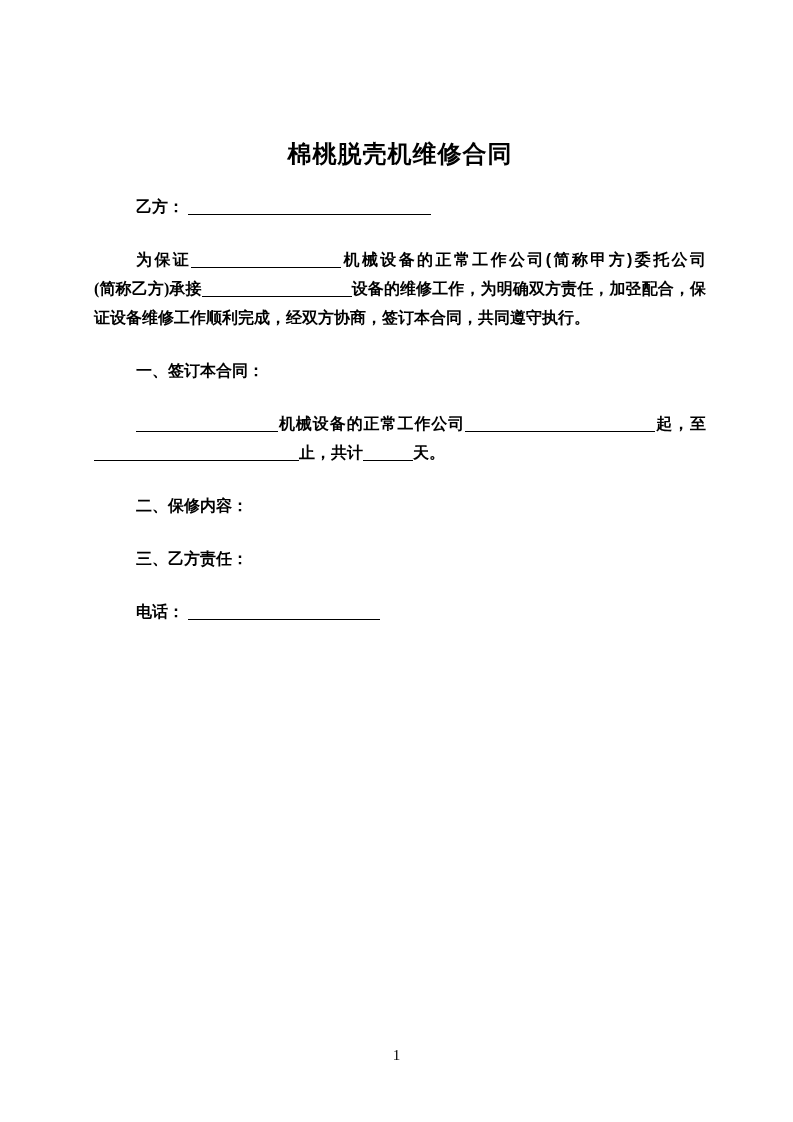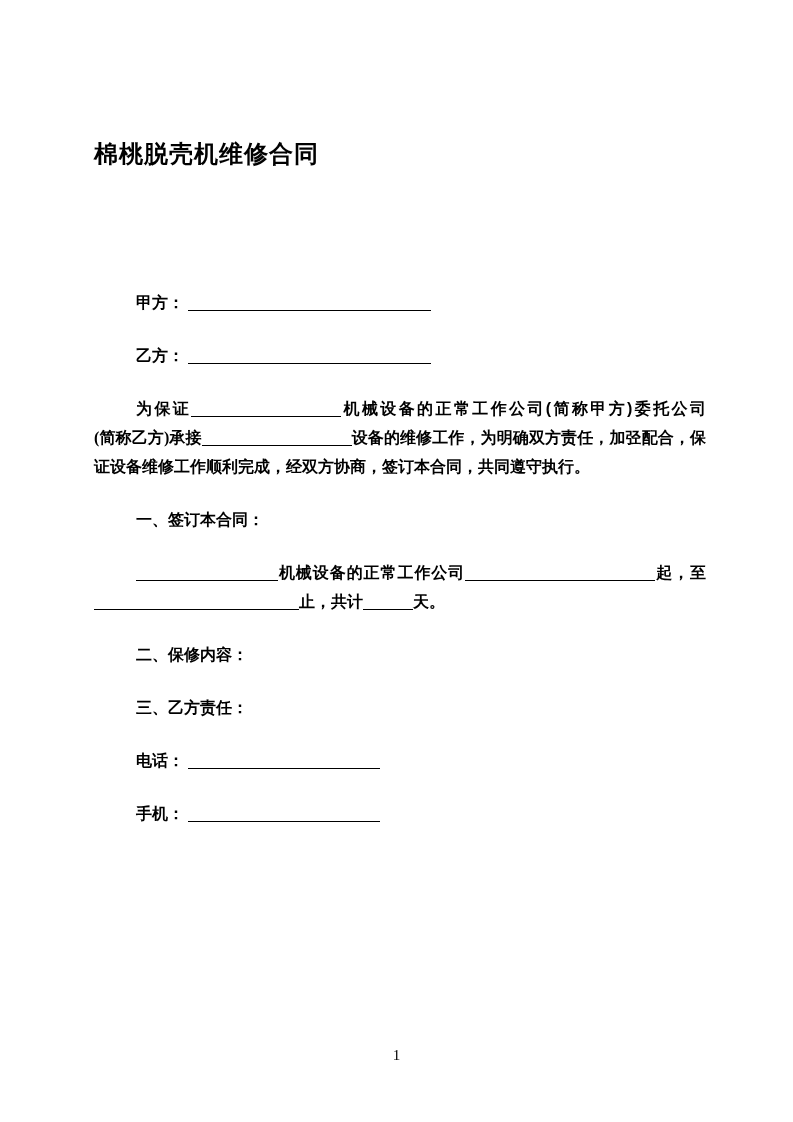--- a/index.html
+++ b/index.html
@@ -17,20 +17,21 @@
   .content {
     position: absolute;
     left: 94px;
     top: 0;
     width: 612px;
   }
   .doc-title {
     margin: 140px 0 0 0;
     font-size: 24px;
     line-height: 28px;
+    text-align: center;
     letter-spacing: 1px;
     font-weight: bold;
   }
   .para {
     margin: 24px 0 0 0;
     font-size: 16px;
     line-height: 29px;
     text-align: justify;
   }
   .para.first { margin-top: 120px; }
@@ -54,25 +55,23 @@
     line-height: 20px;
   }
 </style>
 </head>
 <body>
 
 <div class="page">
   <div class="content">
     <h1 class="doc-title">棉桃脱壳机维修合同</h1>
     <div id="paragraphs">
-        <p class="para indent first"><span>甲方： </span><span class="blank" style="width: 243px;"></span></p>
         <p class="para indent"><span>乙方： </span><span class="blank" style="width: 243px;"></span></p>
         <p class="para indent"><span>为保证</span><span class="blank" style="width: 150px;"></span><span>机械设备的正常工作公司(简称甲方)委托公司</span><span class="keep">(简称乙方)承接</span><span class="blank" style="width: 150px;"></span><span>设备的维修工作，为明确双方责任，加弪配合，保证设备维修工作顺利完成，经双方协商，签订本合同，共同遵守执行。</span></p>
         <p class="para indent"><span>一、签订本合同：</span></p>
         <p class="para indent"><span class="blank" style="width: 142px;"></span><span>机械设备的正常工作公司</span><span class="blank" style="width: 190px;"></span><span>起，至</span><span class="blank" style="width: 205px;"></span><span>止，共计</span><span class="blank" style="width: 50px;"></span><span>天。</span></p>
         <p class="para indent"><span>二、保修内容：</span></p>
         <p class="para indent"><span>三、乙方责任：</span></p>
         <p class="para indent"><span>电话： </span><span class="blank" style="width: 192px;"></span></p>
-        <p class="para indent"><span>手机： </span><span class="blank" style="width: 192px;"></span></p>
       </div>
   </div>
   <div class="page-number">1</div>
 </div>
 
 </body></html>

